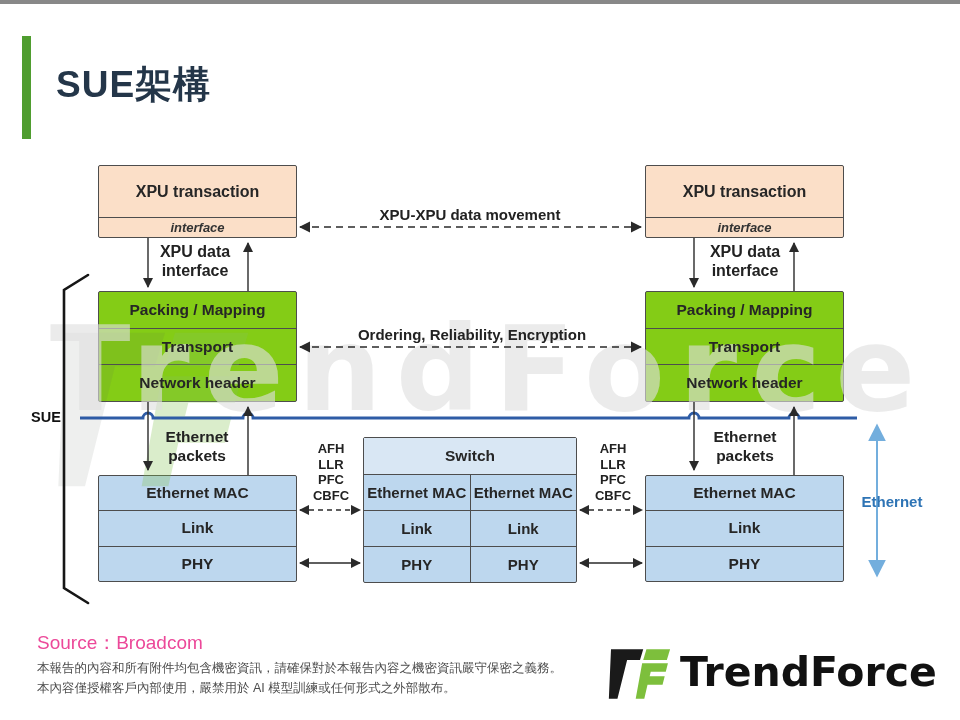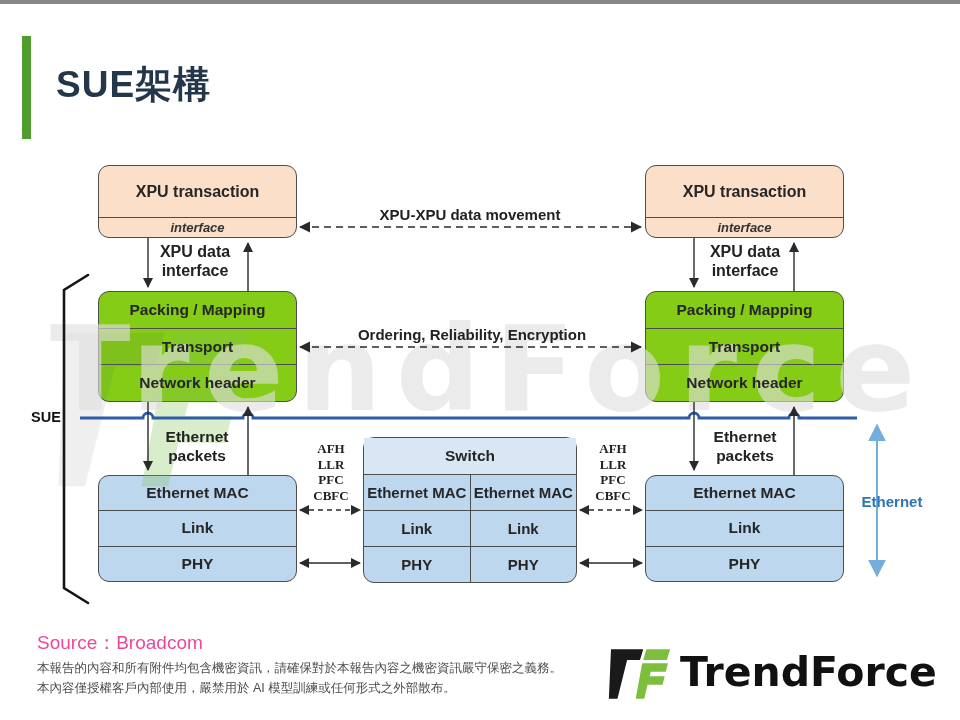--- a/index.html
+++ b/index.html
@@ -12,21 +12,21 @@
   .title{position:absolute;left:56px;top:56px;font-size:37px;font-weight:bold;color:#243649;letter-spacing:1px;}
   
   .wm-text{
     position:absolute;left:50px;top:296px;z-index:1;
     font-family:"DejaVu Sans","Liberation Sans",sans-serif;
     font-size:118px;font-weight:bold;letter-spacing:14px;white-space:nowrap;
     color:rgba(222,222,222,0.62);
   }
   .wm-logo{position:absolute;left:55px;top:288px;z-index:1;}
   
-  .dbox{position:absolute;border:1.5px solid #4d4d4d;border-radius:11px;box-sizing:border-box;}
+  .dbox{position:absolute;border:1.5px solid #4d4d4d;border-radius:2px;box-sizing:border-box;}
   .lbl{position:relative;z-index:3;}
   .box-text{font-weight:bold;color:#262626;}
   .xpu{background:#fbdfc8;}
   .xpu .xpu-title{height:51px;display:flex;align-items:center;justify-content:center;font-size:16px;}
   .xpu .xpu-interface{height:18.5px;border-top:1.5px solid #4d4d4d;display:flex;align-items:center;justify-content:center;
        font-size:13px;font-style:italic;font-weight:bold;color:#333;}
   .stack3{display:flex;flex-direction:column;}
   .stack3 .row{flex:1;display:flex;align-items:center;justify-content:center;font-size:15.5px;}
   .stack3 .row + .row{border-top:1.5px solid #4d4d4d;}
   .grn{background:#84cc16;}
@@ -35,21 +35,21 @@
   .switch-head{height:35.5px;background:#d9e7f4;display:flex;align-items:center;justify-content:center;
       font-size:15.5px;border-bottom:1.5px solid #4d4d4d;}
   .switch-cols{display:flex;height:107px;}
   .switch-col{flex:1;display:flex;flex-direction:column;}
   .switch-col + .switch-col{border-left:1.5px solid #4d4d4d;}
   .switch-col .row{flex:1;display:flex;align-items:center;justify-content:center;font-size:15px;}
   .switch-col .row + .row{border-top:1.5px solid #4d4d4d;}
   
   .flabel{position:absolute;z-index:3;text-align:center;font-weight:bold;color:#222;}
   .two-line{line-height:18.5px;font-size:15.5px;}
-  .afh{font-size:13px;line-height:15.5px;font-family:Liberation Serif, serif;}
+  .afh{font-size:13px;line-height:15.5px;}
   .arrow-label{font-size:15px;}
   .sue-label{font-size:14.5px;color:#111;}
   .ethernet-label{font-size:15px;color:#2e74b5;}
   .svg-layer{position:absolute;left:0;top:0;z-index:2;pointer-events:none;}
   
   .source{position:absolute;left:37px;top:626px;font-size:19px;color:#ec4899;}
   .disc{position:absolute;left:37px;font-size:12.5px;color:#4c4c4c;}
   .disc1{top:656px;} .disc2{top:676px;}
   .logo{position:absolute;left:607px;top:641px;display:flex;align-items:flex-start;}
   .logo-word{

